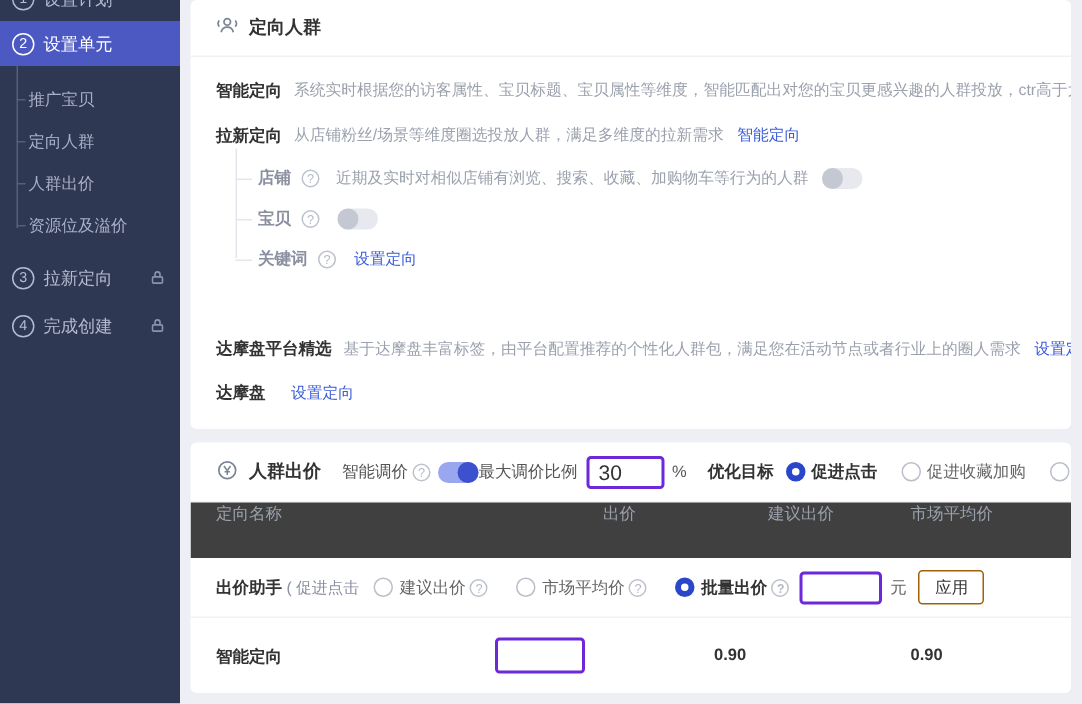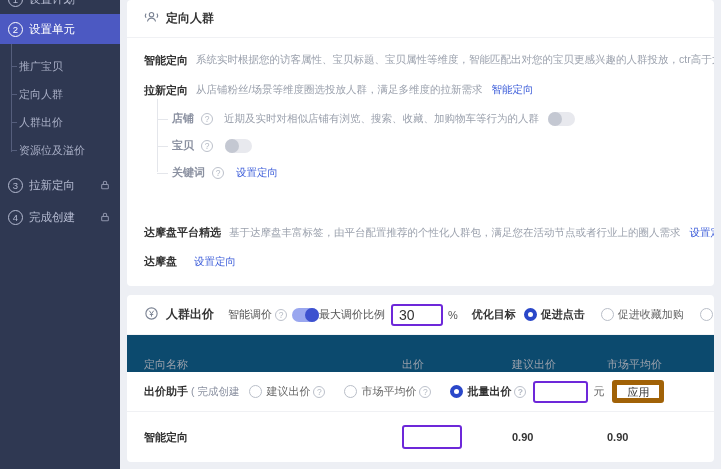--- a/index.html
+++ b/index.html
@@ -52,29 +52,29 @@
   .b-head { display:flex; align-items:center; height:40px; padding:0 17px; font-size:11px; color:#555; border-bottom:1px solid #f3f4f6; white-space:nowrap; }
   .b-title { font-size:12px; font-weight:bold; color:#333; margin:0 14px 0 7px; }
   .b-lbl { color:#555; }
   .b-lbl.bold { font-weight:bold; color:#333; }
   .ipt { height:22px; border:2px solid #6d28d9; border-radius:3px; background:#fff; font-size:14px; color:#333; padding:0 6px; width:52px; font-family:inherit; }
   .radio-item { display:flex; align-items:center; margin-left:16px; cursor:pointer; color:#666; }
   .radio { width:13px; height:13px; border-radius:50%; border:1px solid #b9bec8; background:#fff; display:inline-block; flex-shrink:0; margin-right:4px; }
   .radio.sel { border:4px solid #2a47c9; }
   .radio-item.sel-lbl { color:#333; font-weight:bold; }
 
-  .table-head { background:#0c4a6e; height:37px; display:flex; align-items:flex-end; padding:0 17px; font-size:11px; color:#9aa0ab; }
+  .table-head { background:#404040; height:37px; display:flex; align-items:flex-start; padding:0 17px; font-size:11px; color:#9aa0ab; }
   .c1 { flex:1; } .c2 { width:110px; } .c3 { width:95px; } .c4 { width:90px; }
   .assist-row { display:flex; align-items:center; height:40px; padding:0 17px; font-size:11px; border-bottom:1px solid #f0f1f4; white-space:nowrap; }
   .assist-label { font-weight:bold; color:#333; font-size:11px; }
   .assist-prefix { color:#8a90a0; font-size:10.5px; margin-left:3px; }
-  .btn { height:23px; padding:0 10px; margin-left:8px; background:#fff; border:5px solid #a16207; border-radius:3px; font-size:11px; color:#333; cursor:pointer; font-family:inherit; }
+  .btn { height:23px; padding:0 10px; margin-left:8px; background:#fff; border:1px solid #a16207; border-radius:3px; font-size:11px; color:#333; cursor:pointer; font-family:inherit; }
   .bid-row { flex:1; display:flex; align-items:center; padding:0 17px; font-size:11px; }
   .bid-name { font-weight:bold; color:#333; }
-  .bid-val { font-weight:bold; color:#333; }
+  .bid-val { font-weight:bold; color:#333;margin-left:36px; }
   .unit { margin-left:5px; color:#666; }
 </style>
 </head>
 <body>
 
 <div class="app">
 
   <aside class="sidebar">
     <div class="step step-cut">
       <span class="step-num">1</span>
@@ -220,21 +220,21 @@
 
       <div class="table-head">
         <span class="c1">定向名称</span>
         <span class="c2">出价</span>
         <span class="c3">建议出价</span>
         <span class="c4">市场平均价</span>
       </div>
 
       <div class="assist-row">
         <span class="assist-label">出价助手</span>
-        <span class="assist-prefix">( 完成创建</span>
+        <span class="assist-prefix">( 促进点击</span>
         <span class="radio-item" style="margin-left:10px;">
           <span class="radio"></span>
           <span>建议出价</span>
           <span class="help">?</span>
         </span>
         <span class="radio-item">
           <span class="radio"></span>
           <span>市场平均价</span>
           <span class="help">?</span>
         </span>

